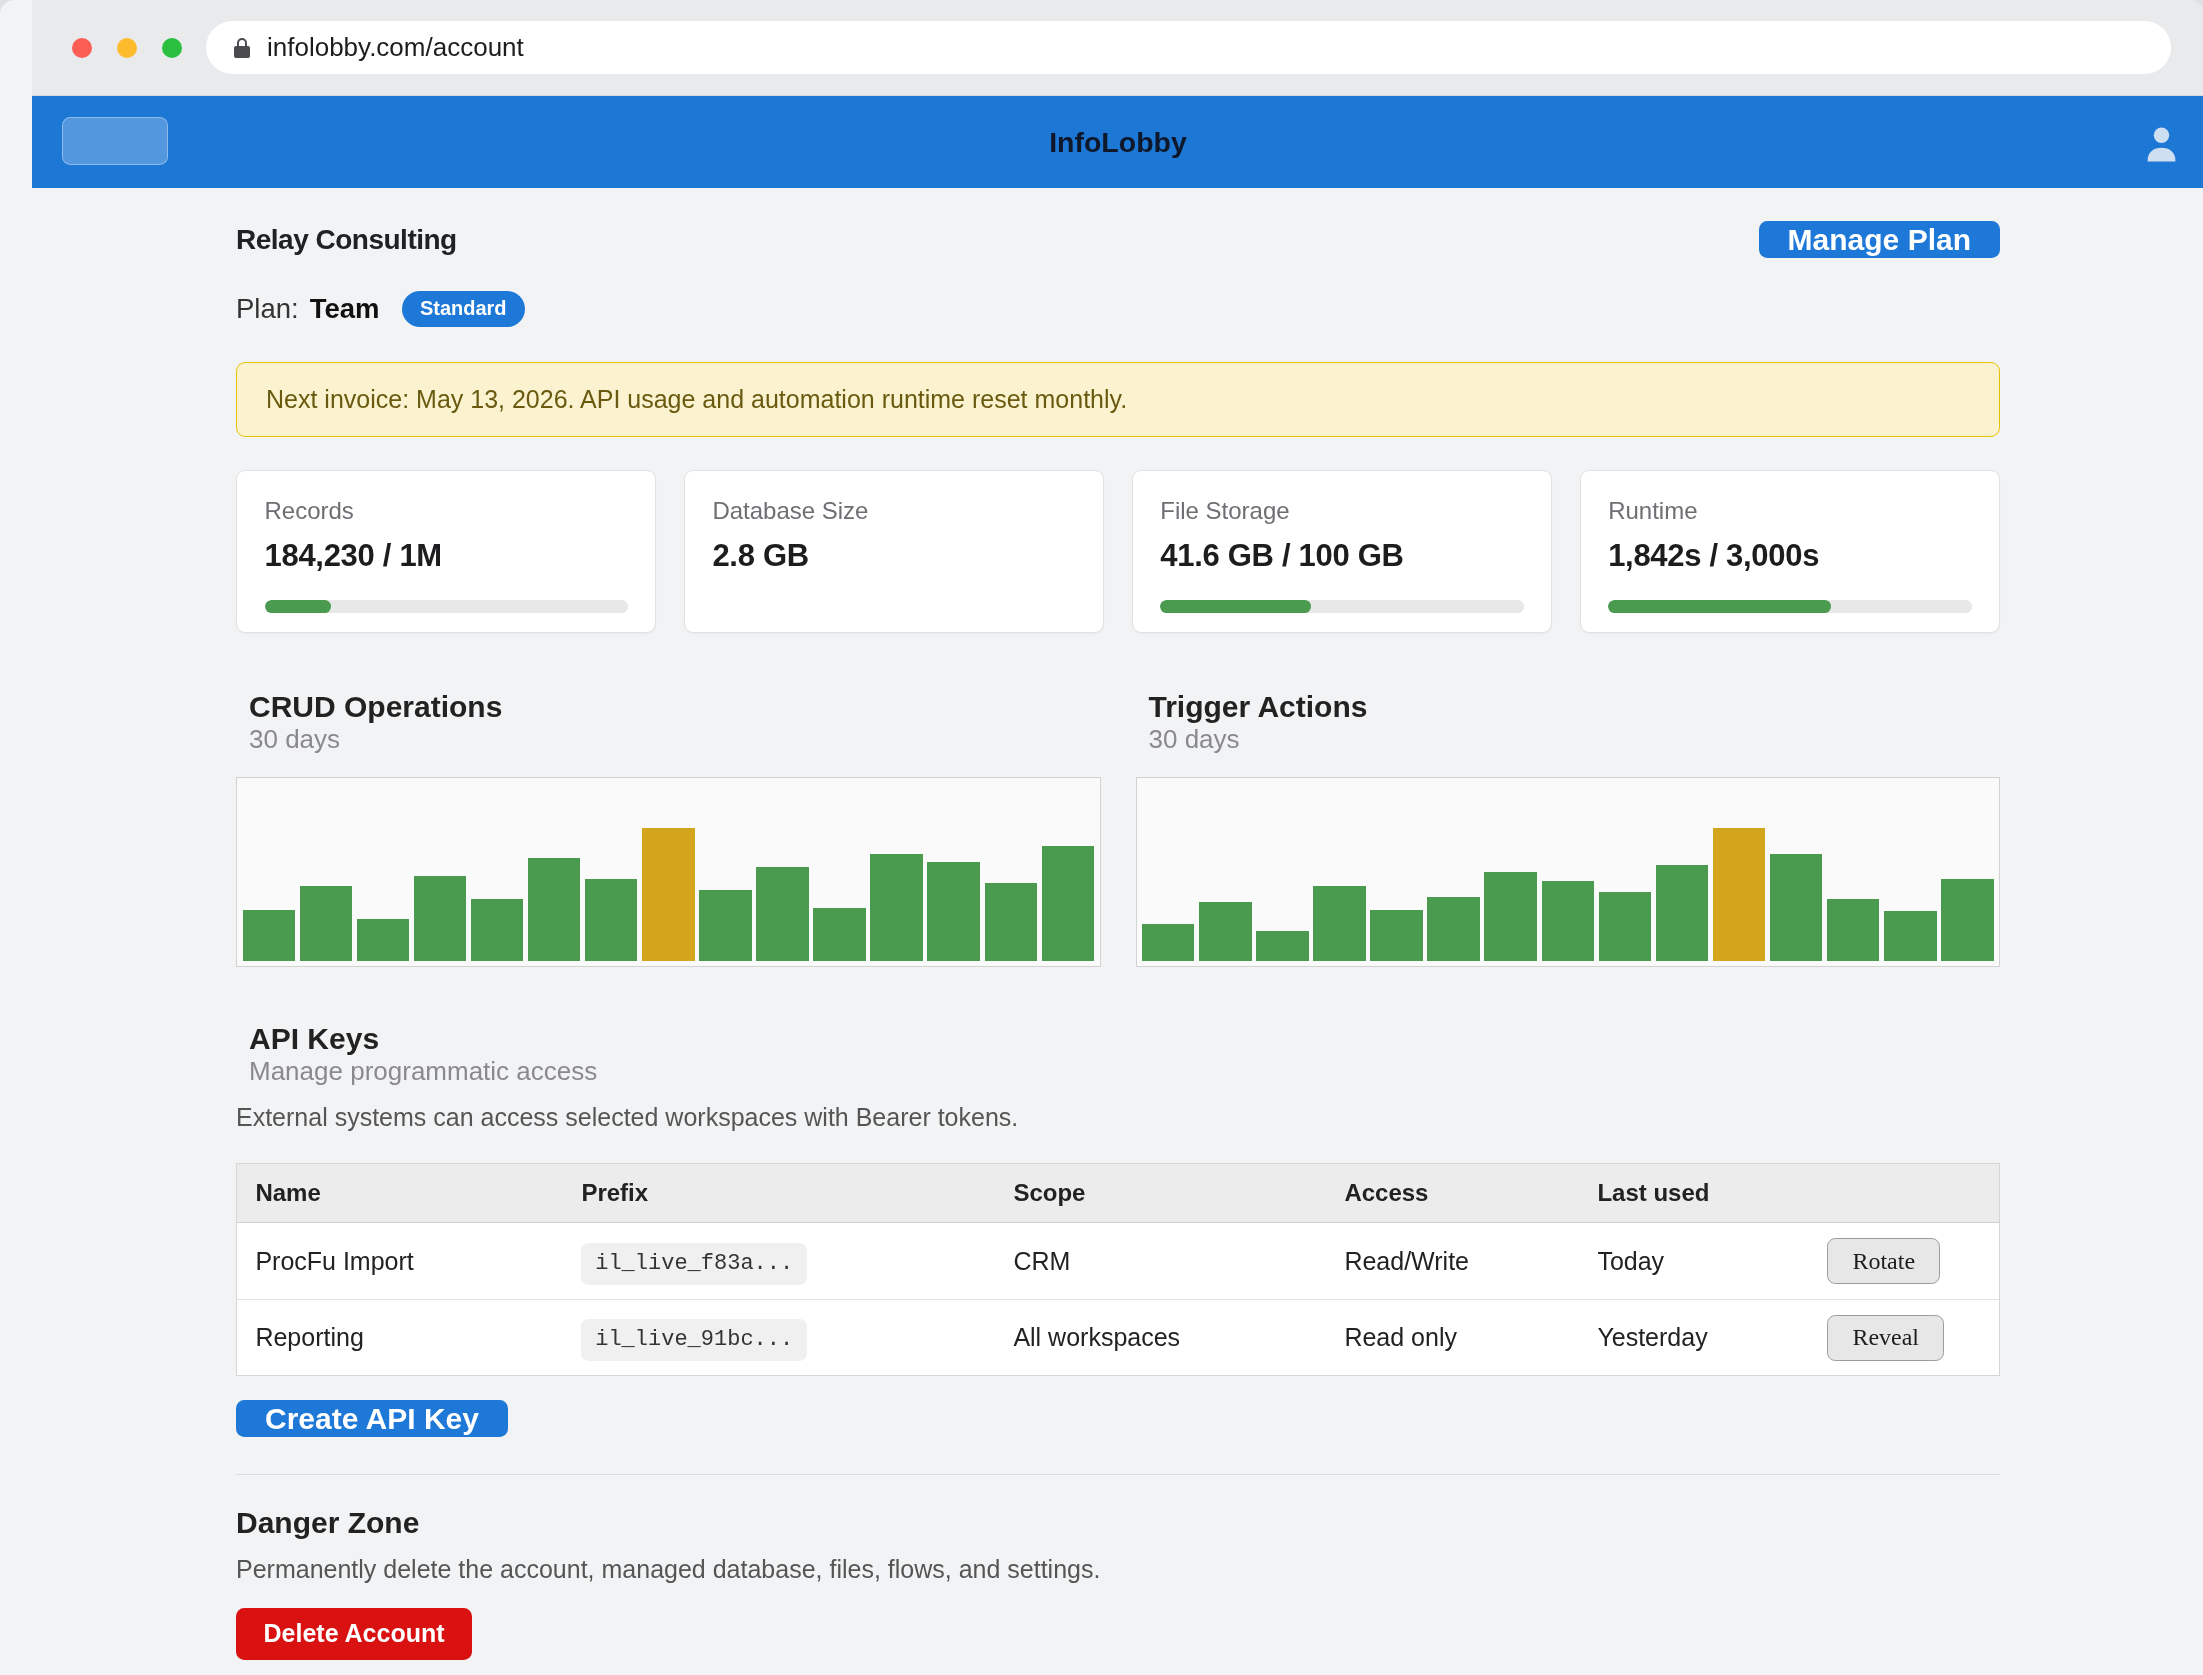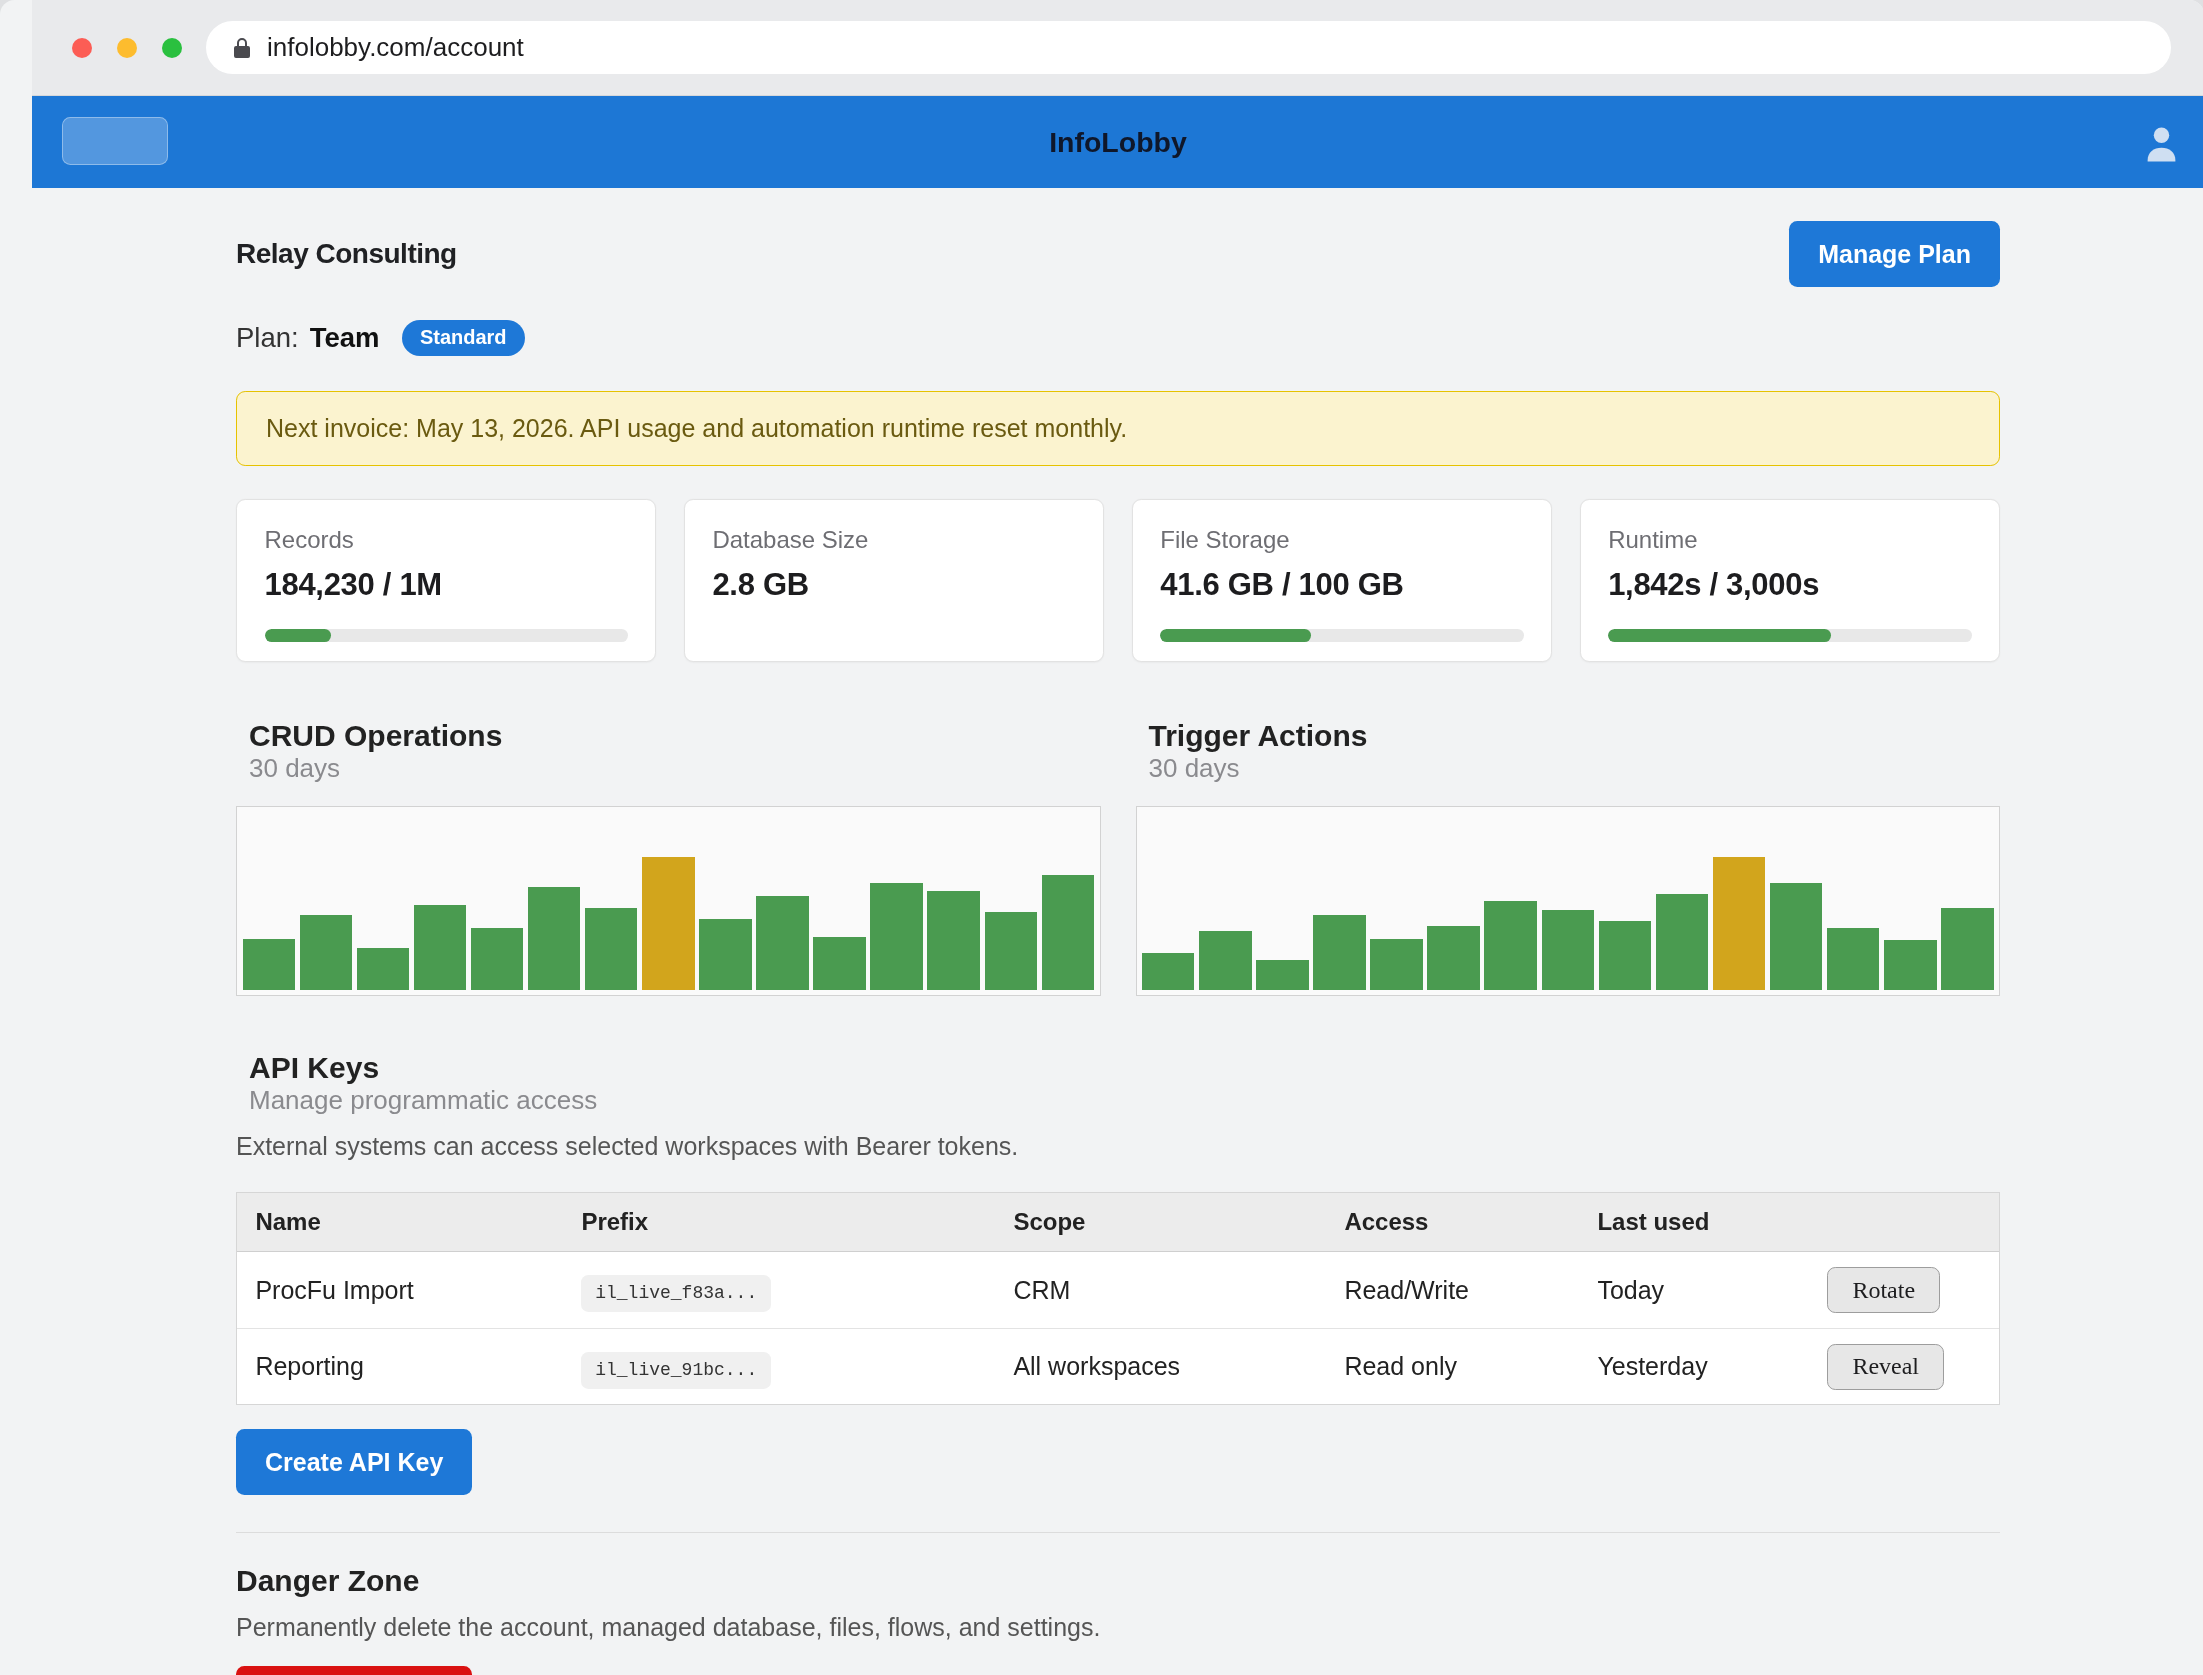--- a/index.html
+++ b/index.html
@@ -20,21 +20,21 @@
   
   .navbar { height: 92px; background: #1d77d5; position: relative; display: flex; align-items: center; justify-content: center; }
   .nav-ghost-btn { position: absolute; left: 30px; top: 21px; width: 106px; height: 48px; border-radius: 8.3px; background: rgba(255,255,255,0.24); border: 1.8px solid rgba(255,255,255,0.35); }
   .nav-title { color: #0f172a; font-size: 28.5px; font-weight: bold; }
   .nav-user { position: absolute; right: 24px; top: 26px; }
 
   
   .content { margin: 0 204px; }
   .title-row { margin-top: 33px; display: flex; align-items: center; justify-content: space-between; }
   h1.account-name { font-size: 28px; font-weight: bold; color: #202124; letter-spacing: -0.5px; }
-  .btn-primary { background: #1e78d7; color: #ffffff; border: none; border-radius: 8.3px; font-size: 25px; font-weight: 600; height: 66px; padding: 0 29px; font-family: "Liberation Sans", sans-serif; cursor: pointer; }
+  .btn-primary { background: #1e78d7; color: #ffffff; border: none; border-radius: 8.3px; font-size: 30px; font-weight: 600; height: 37px; padding: 0 29px; font-family: "Liberation Sans", sans-serif; cursor: pointer; }
 
   .plan-row { margin-top: 33px; display: flex; align-items: center; font-size: 27.5px; color: #333; }
   .plan-name { font-weight: bold; color: #111; margin-left: 11px; }
   .plan-badge { margin-left: 22px; background: #1e78d7; color: #fff; font-size: 20px; font-weight: bold; padding: 6.4px 18.4px; border-radius: 917px; }
 
   .notice { margin-top: 35px; height: 75px; background: #fbf3cf; border: 1.8px solid #e6c200; border-radius: 9.2px; display: flex; align-items: center; padding-left: 29px; font-size: 25px; color: #6a5a10; }
 
   .stats { margin-top: 33px; display: grid; grid-template-columns: repeat(4, 1fr); gap: 27.5px; }
   .card { background: #ffffff; border: 0.9px solid #e2e2e2; border-radius: 9.2px; padding: 26px 27.5px; box-shadow: 0 0.9px 1.8px rgba(0,0,0,0.04); height: 163px; }
   .card-label { font-size: 24px; color: #6e6e73; }
@@ -51,21 +51,21 @@
 
   .api-section { margin-top: 55px; }
   .api-desc { margin-top: 16.5px; font-size: 25px; color: #555; }
   .api-table { margin-top: 31px; background: #ffffff; border: 0.9px solid #d6d6d6; }
   .t-row { display: grid; grid-template-columns: 326px 432px 331px 253px 230px 1fr; align-items: center; }
   .t-head { height: 59px; background: #ececec; border-bottom: 0.9px solid #cfcfcf; font-size: 24px; font-weight: bold; color: #222; }
   .t-body { height: 76px; font-size: 25px; color: #222; }
   .t-body + .t-body { border-top: 0.9px solid #e3e3e3; }
   .t-cell { padding-left: 18.4px; }
   .t-cell.action { display: flex; justify-content: flex-end; padding-right: 103px; }
-  .code-pill { font-family: "Liberation Mono", monospace; font-size: 18px; background: #f0f0f0; color: #333; padding: 8.3px 13.8px; border-radius: 7.3px; }
+  .code-pill { font-family: "Liberation Mono", monospace; font-size: 22px; background: #f0f0f0; color: #333; padding: 8.3px 13.8px; border-radius: 7.3px; }
   .btn-secondary { height: 46px; padding: 0 24px; border-radius: 8.3px; background: #e7e7e7; border: 0.9px solid #9d9d9d; font-size: 24px; color: #1d1d1f; font-family: Liberation Serif, serif; cursor: pointer; }
   .create-btn { margin-top: 24px; }
 
   .divider { margin-top: 37px; border-top: 1.8px solid #dcdcdc; }
   .danger { margin-top: 31px; }
   .danger-desc { margin-top: 14.7px; font-size: 25px; color: #555; }
   .btn-danger { margin-top: 24px; background: #da1111; color: #ffffff; border: none; border-radius: 8.3px; font-size: 25px; font-weight: 600; height: 52px; padding: 0 27.5px; font-family: "Liberation Sans", sans-serif; cursor: pointer; }
 </style>
 </head>
 <body>

